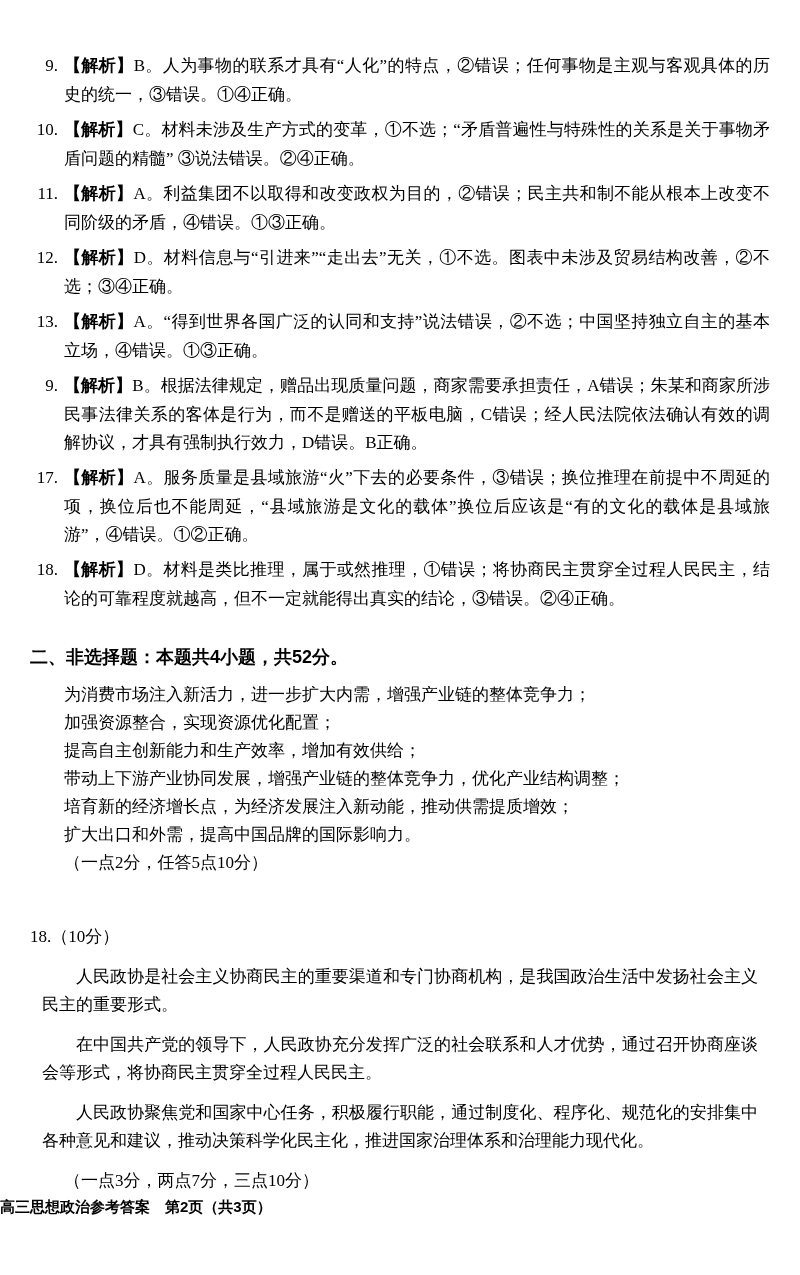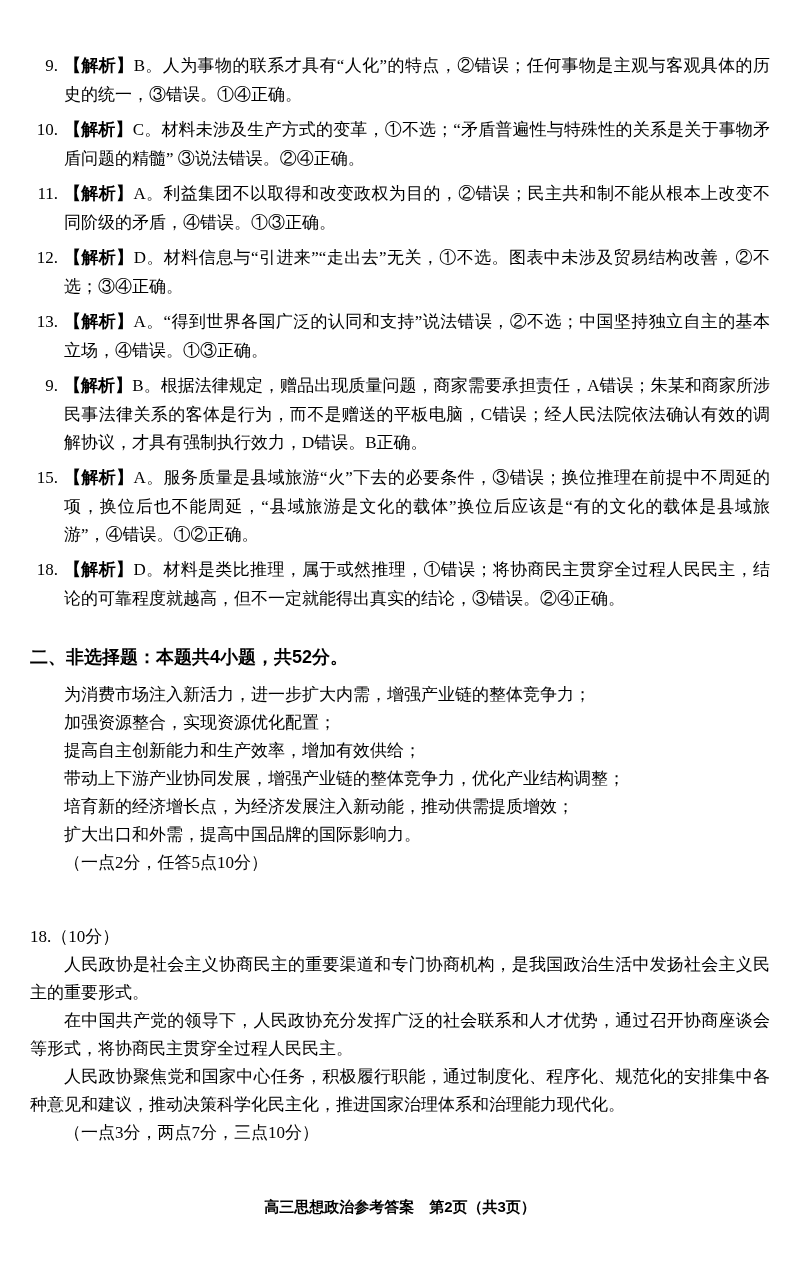--- a/index.html
+++ b/index.html
@@ -44,33 +44,33 @@
     margin: 30px 0 10px 0;
   }
 
   .q-block { margin: 0; }
   .q-title { line-height: 28px; }
   .q-lines div { line-height: 28px; margin-left: 34px; }
   .q-note { line-height: 28px; margin-left: 34px; }
 
   .q18 { margin-top: 46px; }
   .q18 p {
-    margin: 0;
+    margin: 12px;
     line-height: 28px;
     text-indent: 2em;
     text-align: justify;
   }
   .q-note-indent { line-height: 28px; text-indent: 2em; }
 
   .footer {
     position: absolute;
     left: 0;
     right: 0;
     bottom: 58px;
-    text-align: center;
+    text-align: left;
     font-weight: bold;
     font-family: "Liberation Sans", "DejaVu Sans", sans-serif;
     font-size: 15px;
     line-height: 20px;
   }
 </style>
 </head>
 <body>
 
 <div class="page">
@@ -89,21 +89,21 @@
       <div class="exp">
         <span class="num">12.</span><span class="label">【解析】</span><span class="txt">D。材料信息与“引进来”“走出去”无关，①不选。图表中未涉及贸易结构改善，②不选；③④正确。</span>
       </div>
       <div class="exp">
         <span class="num">13.</span><span class="label">【解析】</span><span class="txt">A。“得到世界各国广泛的认同和支持”说法错误，②不选；中国坚持独立自主的基本立场，④错误。①③正确。</span>
       </div>
       <div class="exp">
         <span class="num">9.</span><span class="label">【解析】</span><span class="txt">B。根据法律规定，赠品出现质量问题，商家需要承担责任，A错误；朱某和商家所涉民事法律关系的客体是行为，而不是赠送的平板电脑，C错误；经人民法院依法确认有效的调解协议，才具有强制执行效力，D错误。B正确。</span>
       </div>
       <div class="exp">
-        <span class="num">15.</span><span class="label">【解析】</span><span class="txt">A。服务质量是县域旅游“火”下去的必要条件，③错误；换位推理在前提中不周延的项，换位后也不能周延，“县域旅游是文化的载体”换位后应该是“有的文化的载体是县域旅游”，④错误。①②正确。</span>
+        <span class="num">17.</span><span class="label">【解析】</span><span class="txt">A。服务质量是县域旅游“火”下去的必要条件，③错误；换位推理在前提中不周延的项，换位后也不能周延，“县域旅游是文化的载体”换位后应该是“有的文化的载体是县域旅游”，④错误。①②正确。</span>
       </div>
       <div class="exp">
         <span class="num">18.</span><span class="label">【解析】</span><span class="txt">D。材料是类比推理，属于或然推理，①错误；将协商民主贯穿全过程人民民主，结论的可靠程度就越高，但不一定就能得出真实的结论，③错误。②④正确。</span>
       </div>
     </section>
 
     <h2 class="section-heading">二、非选择题：本题共4小题，共52分。</h2>
 
     <div class="q-block">
       <div class="q-lines">

